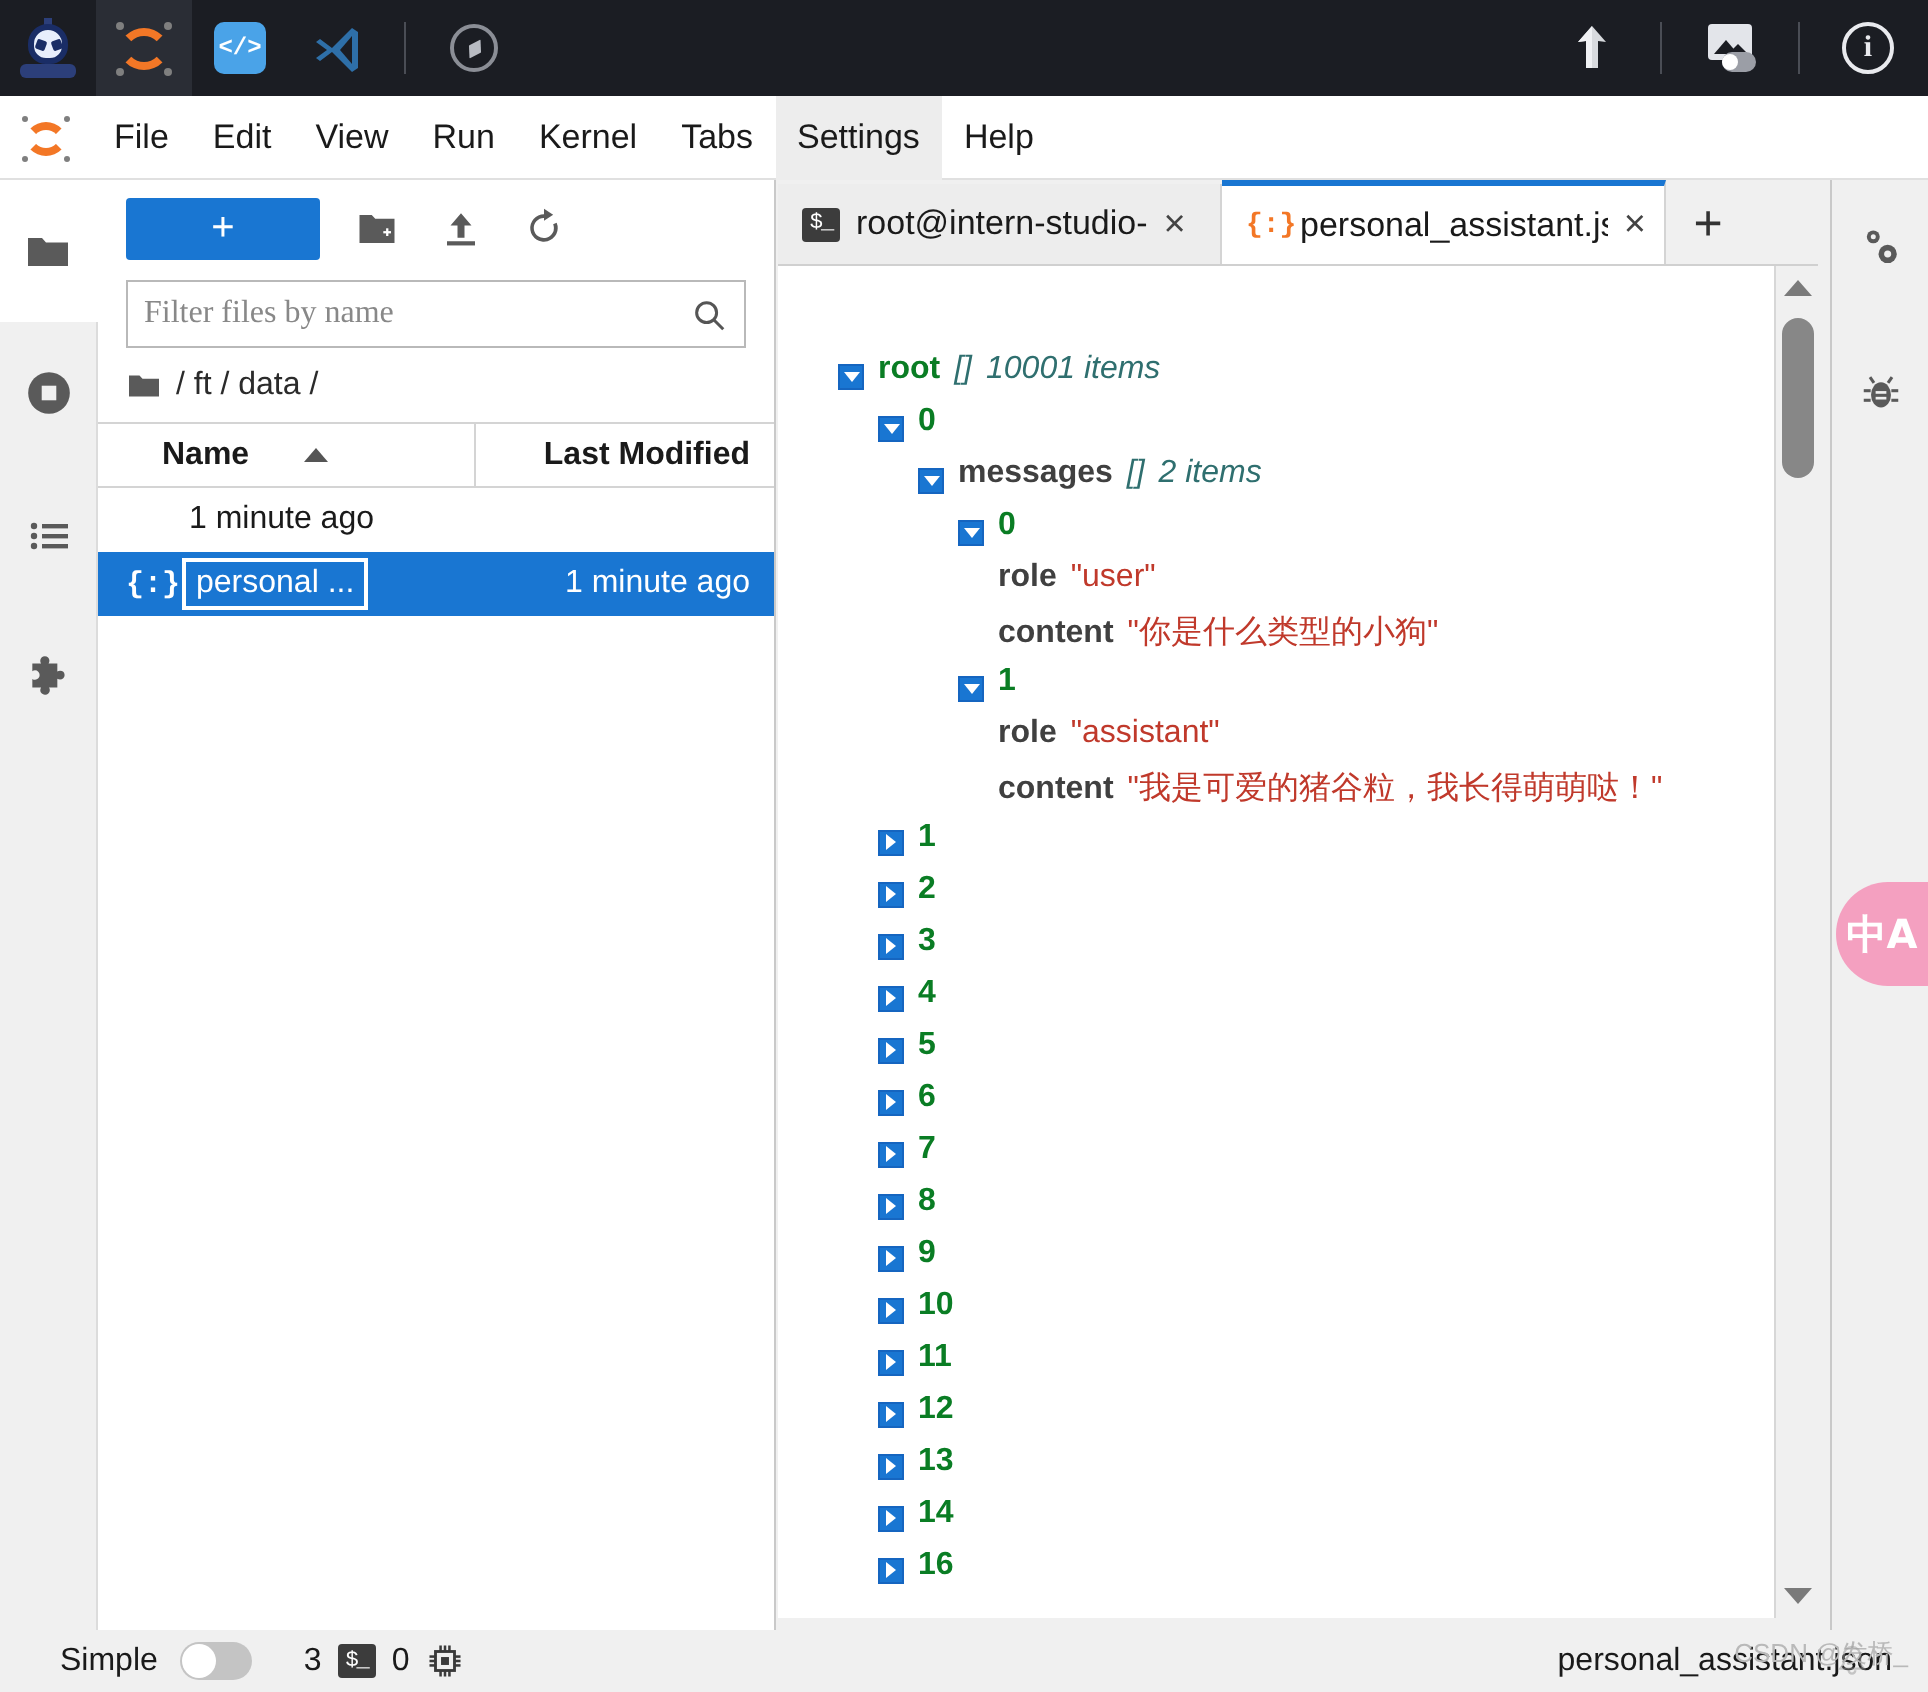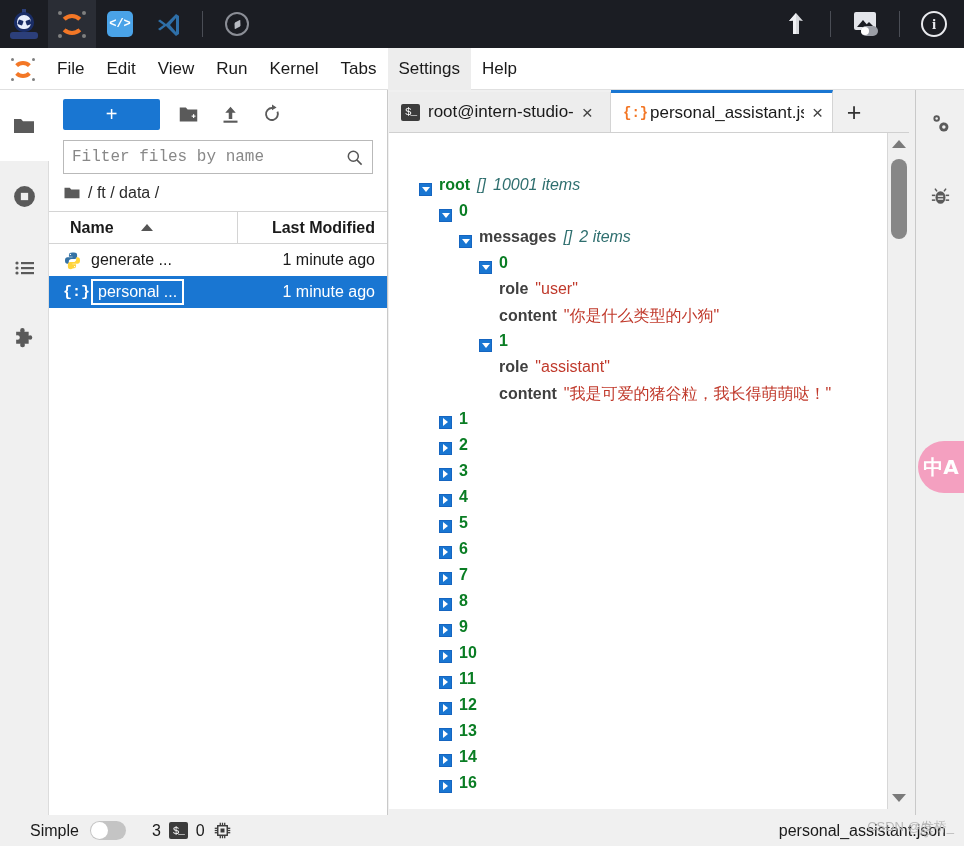--- a/index.html
+++ b/index.html
@@ -159,33 +159,33 @@
     width: 28px; height: 28px; display: flex; align-items: center; justify-content: center;
     cursor: pointer; background: none; border: none;
   }
   .tbtn svg { fill: #5a5a5a; }
   .fp-filter {
     margin: 2px 14px 0 14px; height: 34px; border: 1px solid #b9b9b9;
     display: flex; align-items: center; padding: 0 8px; background: #fff;
   }
   .fp-filter input {
     flex: 1; border: none; outline: none; font-size: 16px; color: #a16207;
-    font-family: Liberation Mono, monospace; background: transparent;
+    font-family: Liberation Serif, serif; background: transparent;
   }
   .fp-filter input::placeholder { color: #888; }
   .fp-crumb {
     display: flex; align-items: center; gap: 7px; padding: 10px 14px 9px 14px;
     font-size: 16px; color: #2b2b2b;
   }
   .fp-crumb svg { fill: #5a5a5a; flex: 0 0 auto; }
   .fp-head {
     display: flex; border-top: 1px solid #d4d4d4; border-bottom: 1px solid #d4d4d4;
     height: 33px; align-items: center; font-size: 16px; font-weight: bold; color: #1a1a1a;
   }
-  .fp-head .c-name { flex: 1; padding-left: 21px; display: flex; align-items: center; gap: 27px; }
+  .fp-head .c-name { flex: 1; padding-left: 32px; display: flex; align-items: center; gap: 27px; }
   .fp-head .c-mod { width: 150px; padding-right: 12px; text-align: right; border-left: 1px solid #d4d4d4; height: 33px; display:flex; align-items:center; justify-content:flex-end;}
   .sortcaret { width: 0; height: 0; border-left: 6px solid transparent; border-right: 6px solid transparent; border-bottom: 7px solid #555; }
   .fp-row {
     display: flex; align-items: center; height: 32px; font-size: 16px; color: #1a1a1a;
     cursor: pointer;
   }
   .fp-row.sel { background: #1976d2; color: #fff; }
   .fp-row .c-name { flex: 1; display: flex; align-items: center; gap: 9px; padding-left: 14px; overflow: hidden; }
   .fp-row .c-mod { width: 150px; padding-right: 12px; text-align: right; white-space: nowrap; }
   .fname-edit {
@@ -496,29 +496,20 @@
 
     <div class="fp-head">
       <div class="c-name">
         <span>Name</span>
         <span class="sortcaret"></span>
       </div>
       <div class="c-mod">Last Modified</div>
     </div>
 
     <div class="fp-row">
-      <div class="c-name">
-        <span class="ico-py">
-          <svg width="19" height="19" viewBox="0 0 24 24">
-            <path d="M11.8 2c-2.6 0-4.3.9-4.3 2.8v2.4h4.6v.8H5.7C3.8 8 2.5 9.3 2.5 12s1.2 4 3.1 4h1.7v-2.6c0-1.9 1.6-3.3 3.5-3.3h4.1c1.6 0 2.9-1.3 2.9-2.8V4.8C17.8 3 16.2 2 13.9 2zM9.4 3.5a.85.85 0 1 1 0 1.7.85.85 0 0 1 0-1.7z" fill="#3572A5"></path>
-            <path d="M12.2 22c2.6 0 4.3-.9 4.3-2.8v-2.4h-4.6v-.8h6.4c1.9 0 3.2-1.3 3.2-4s-1.2-4-3.1-4h-1.7v2.6c0 1.9-1.6 3.3-3.5 3.3H9.1c-1.6 0-2.9 1.3-2.9 2.8v3.5c0 1.8 1.6 2.8 3.9 2.8zm2.4-1.5a.85.85 0 1 1 0-1.7.85.85 0 0 1 0 1.7z" fill="#FFD43B"></path>
-          </svg>
-        </span>
-        <span>generate ...</span>
-      </div>
       <div class="c-mod">1 minute ago</div>
     </div>
 
     <div class="fp-row sel">
       <div class="c-name">
         <span class="ico-json">{:}</span>
         <span class="fname-edit">personal ...</span>
       </div>
       <div class="c-mod">1 minute ago</div>
     </div>

